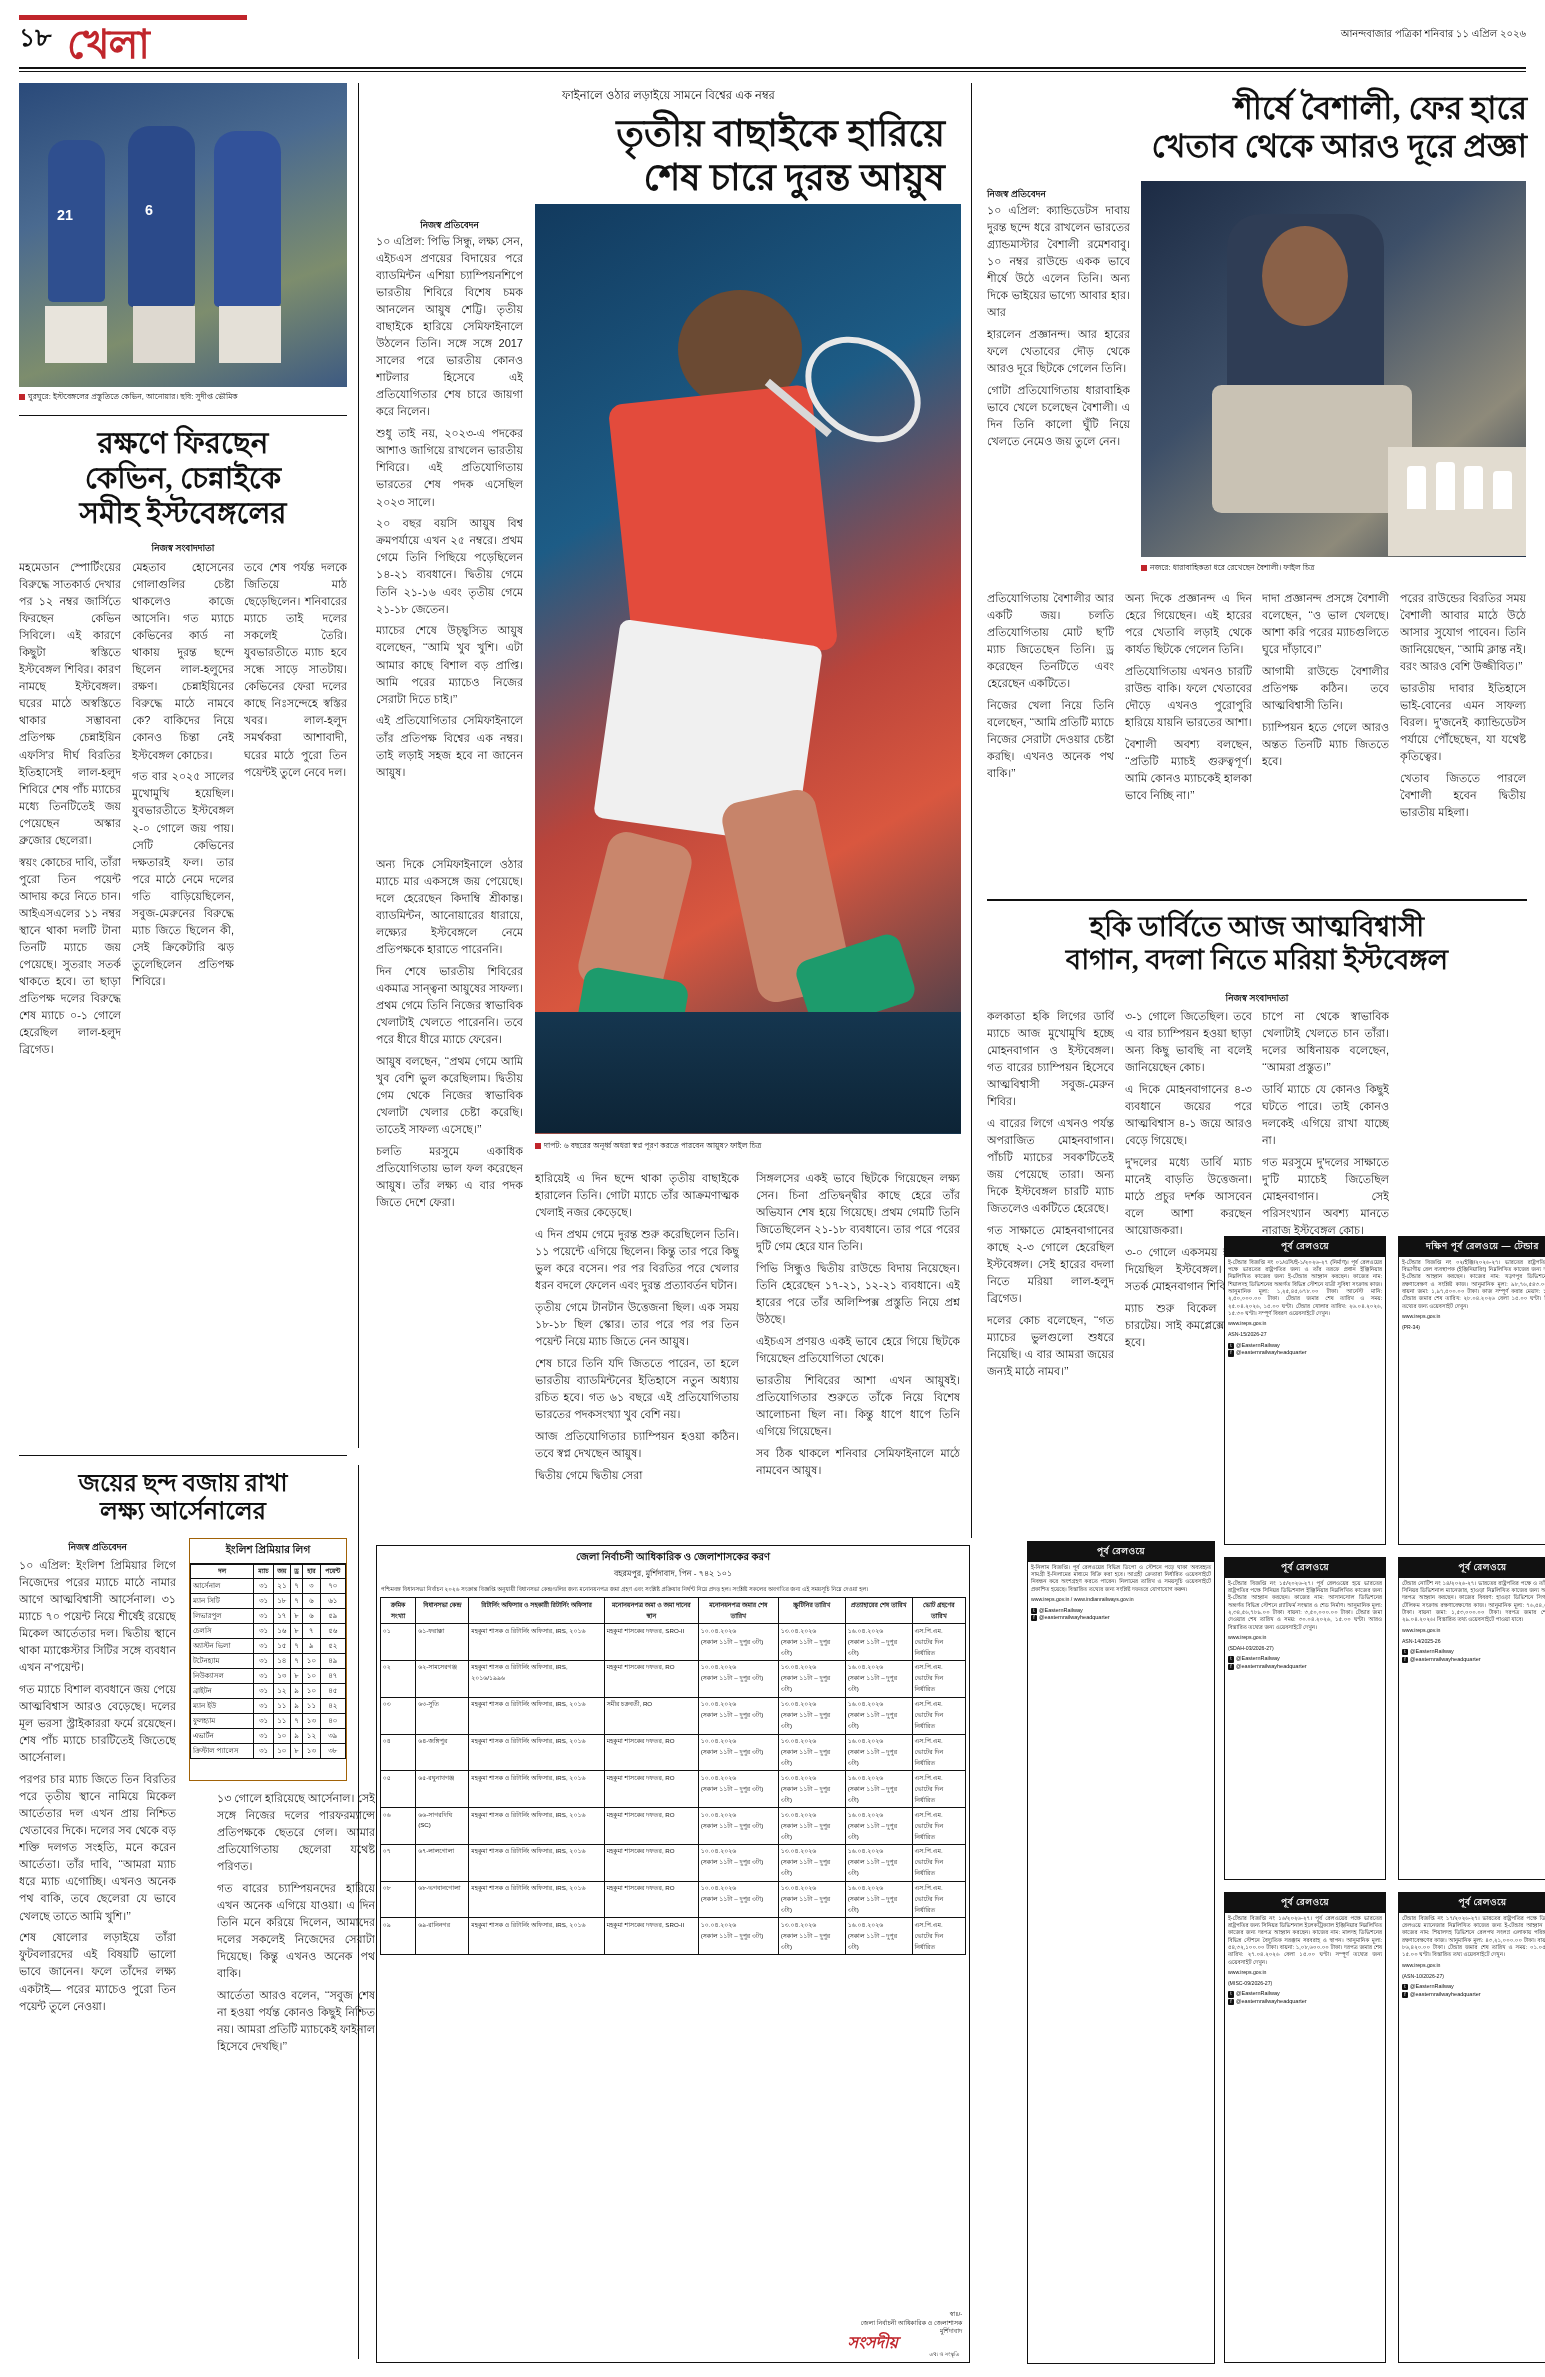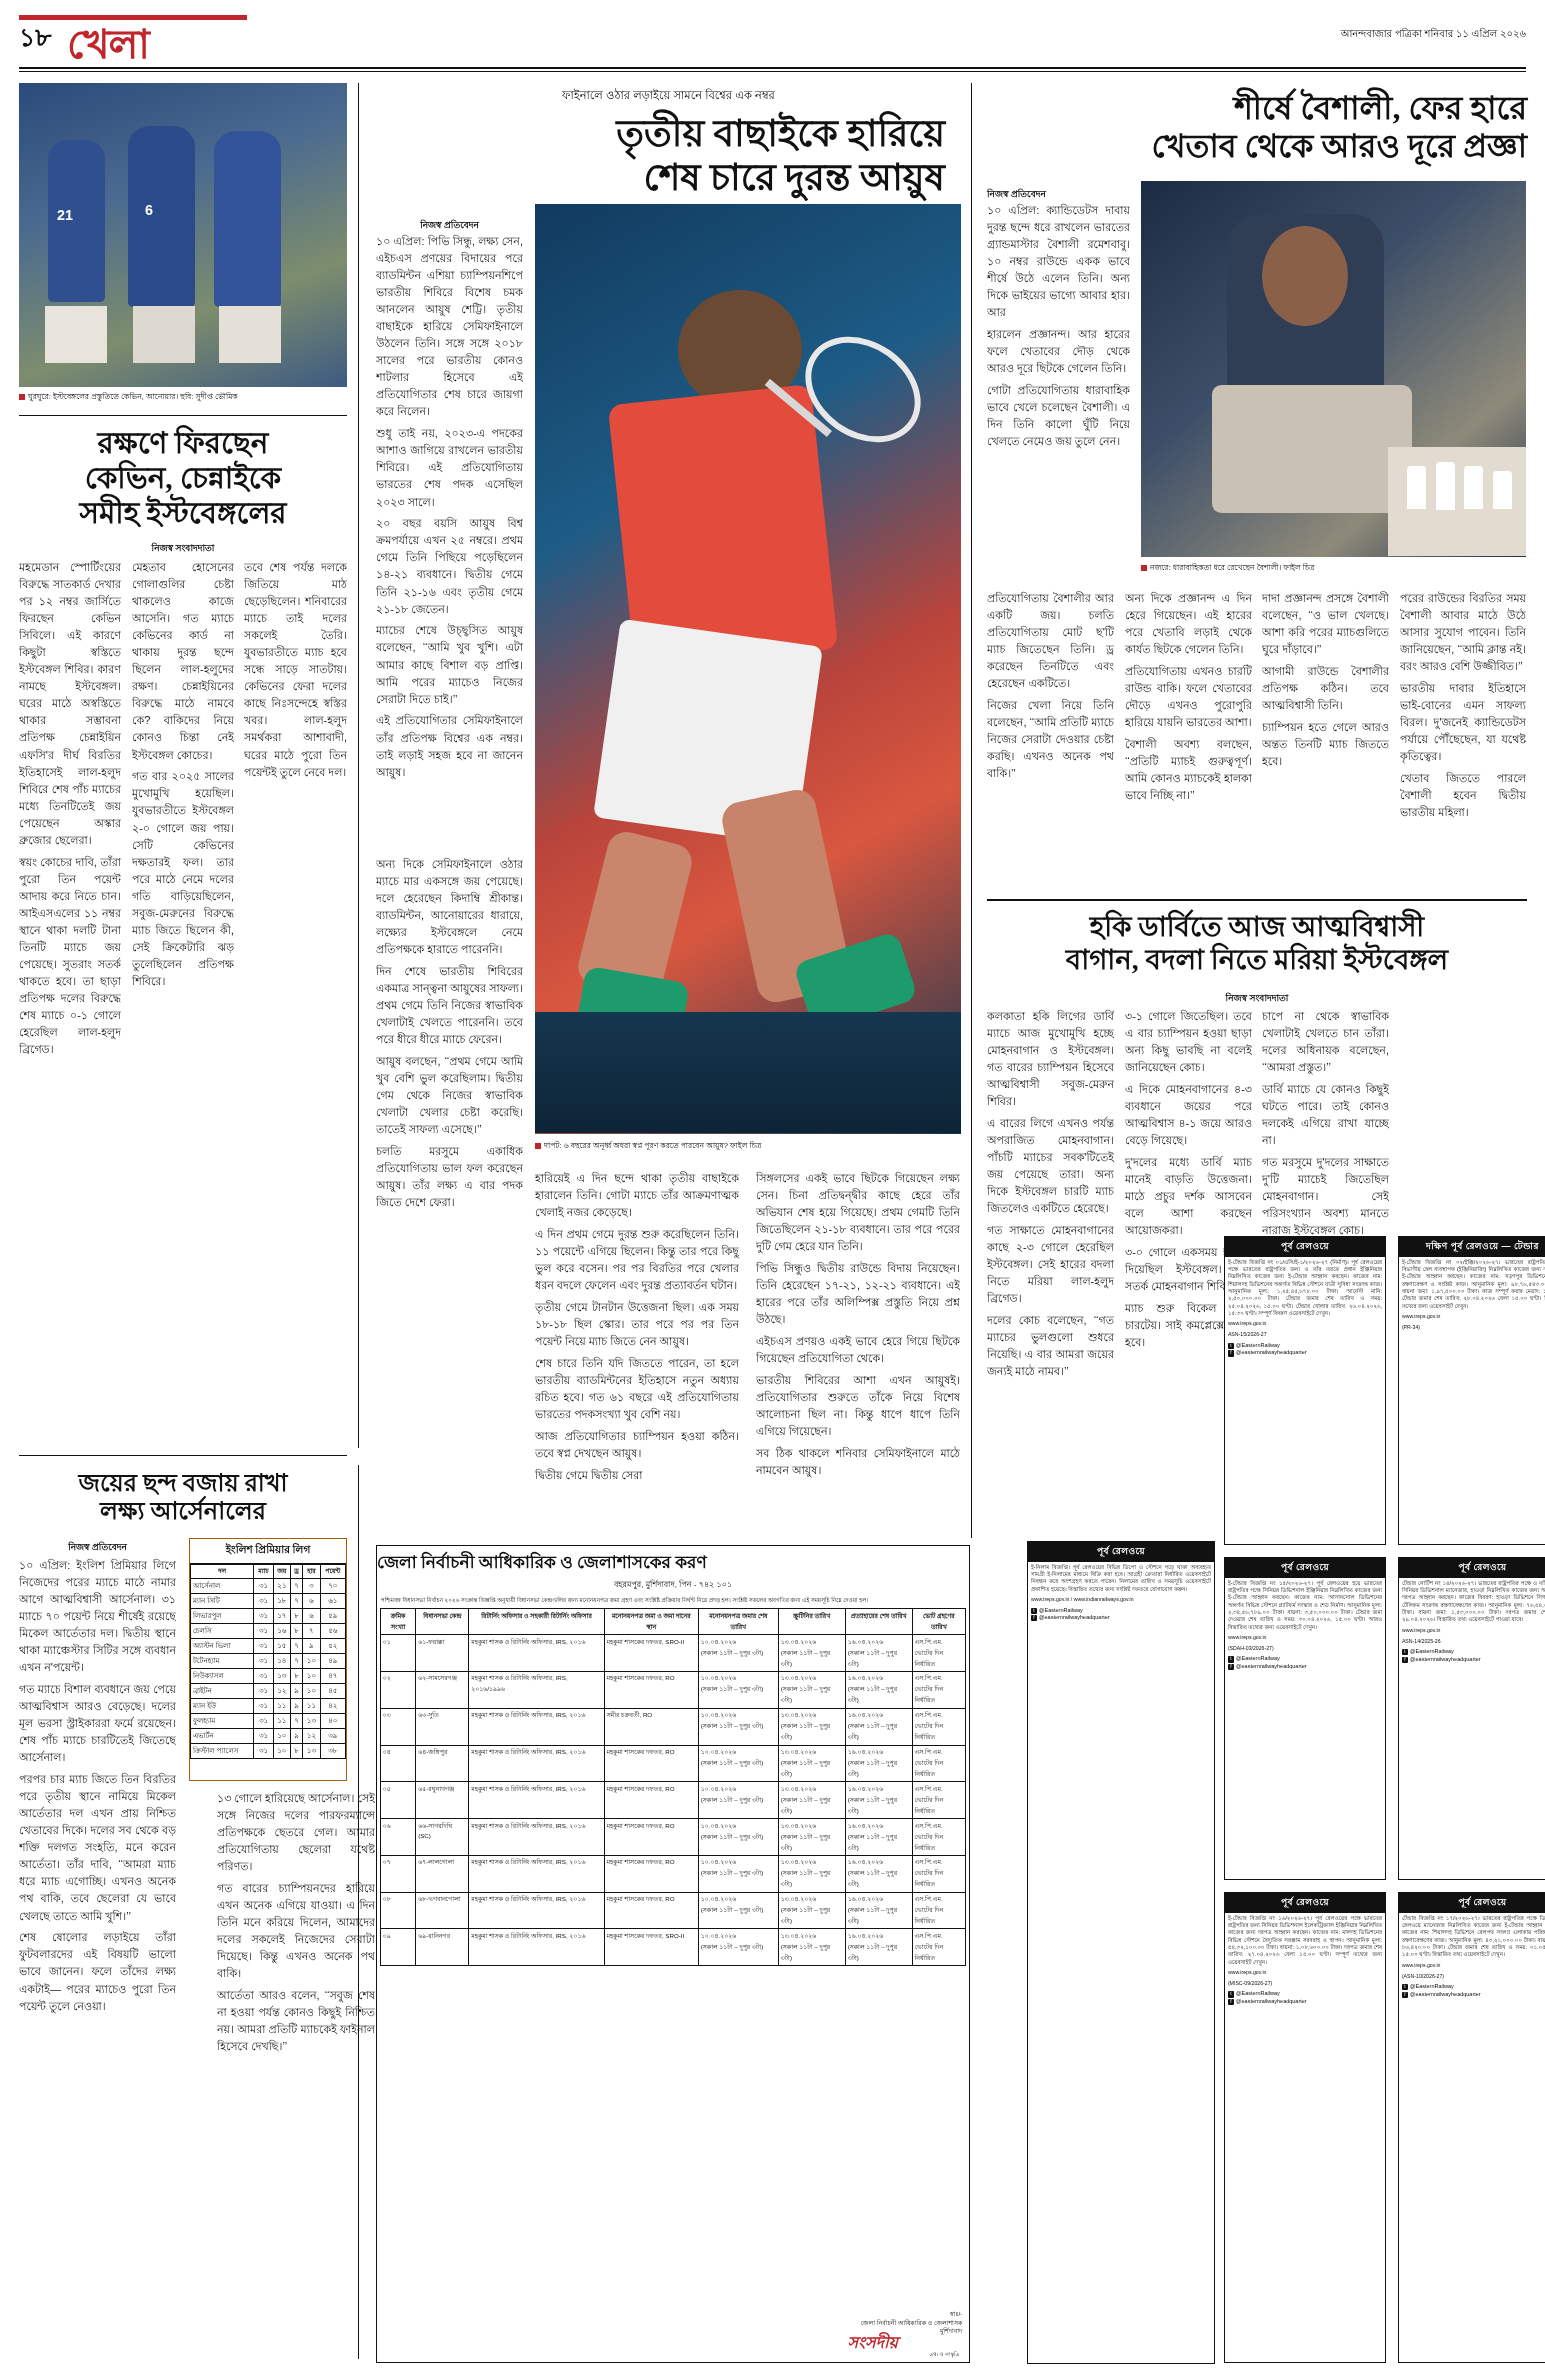--- a/index.html
+++ b/index.html
@@ -85,21 +85,21 @@
   .ad { border:1.4px solid #111; background:#fff; position:relative;margin-left:40px; }
   .ad-head { text-align:center; font-weight:bold; font-size:9px; padding:2.4px 0;
      background:#111; color:#fff; letter-spacing:0.5px;}
   .ad-body { font-size:5.5px; line-height:1.33; padding:1.9px 2.9px; text-align:justify; }
   .ad-foot { font-size:5.2px; padding:1.4px 2.9px 2.4px; line-height:1.35; }
   .ad-soc { font-size:5.5px; padding:1px 2.9px 2.4px; line-height:1.4; }
   .fb-ic, .tw-ic { display:inline-block; width:6.2px; height:6.2px; background:#111; color:#fff;
     font-size:4.8px; text-align:center; line-height:6.2px; margin-right:1.9px; border-radius:1px;}
 
   .notice { border:1.4px solid #111; }
-  .notice-title { text-align:left; font-weight:bold; font-size:17px; padding:2.9px 0 1px;
+  .notice-title { text-align:center; font-weight:bold; font-size:10px; padding:2.9px 0 1px;
     font-family:"Liberation Serif", serif; }
   .notice-sub { text-align:center; font-size:8px; padding:0 0 2.9px; }
   .notice-pre { font-size:5.7px; padding:1.9px 3.8px; }
 
   .sig { font-family:"Liberation Serif", serif; font-size:16px; color:#c0252b; font-weight:bold; font-style:italic;}
 </style>
 </head>
 <body>
 
 <div class="page">
@@ -290,21 +290,21 @@
   <div class="kicker" style="position:absolute;left:376px;top:88px;width:585px;">ফাইনালে ওঠার লড়াইয়ে সামনে বিশ্বের এক নম্বর</div>
 
   <div class="hl" style="position:absolute;left:360px;top:112px;width:585px;font-size:37px;text-align:right;">
     <div>তৃতীয় বাছাইকে হারিয়ে</div>
     <div>শেষ চারে দুরন্ত আয়ুষ</div>
   </div>
 
   <div class="byline" style="position:absolute;left:376px;top:214px;width:147px;">নিজস্ব প্রতিবেদন</div>
 
   <div class="body-col" style="position:absolute;left:376px;top:233px;width:147px;height:889px;overflow:hidden;">
-    <p>১০ এপ্রিল: পিভি সিন্ধু, লক্ষ্য সেন, এইচএস প্রণয়ের বিদায়ের পরে ব্যাডমিন্টন এশিয়া চ্যাম্পিয়নশিপে ভারতীয় শিবিরে বিশেষ চমক আনলেন আয়ুষ শেট্টি। তৃতীয় বাছাইকে হারিয়ে সেমিফাইনালে উঠলেন তিনি। সঙ্গে সঙ্গে ২০১৮ সালের পরে ভারতীয় কোনও শাটলার হিসেবে এই প্রতিযোগিতার শেষ চারে জায়গা করে নিলেন।</p>
+    <p>১০ এপ্রিল: পিভি সিন্ধু, লক্ষ্য সেন, এইচএস প্রণয়ের বিদায়ের পরে ব্যাডমিন্টন এশিয়া চ্যাম্পিয়নশিপে ভারতীয় শিবিরে বিশেষ চমক আনলেন আয়ুষ শেট্টি। তৃতীয় বাছাইকে হারিয়ে সেমিফাইনালে উঠলেন তিনি। সঙ্গে সঙ্গে 2017 সালের পরে ভারতীয় কোনও শাটলার হিসেবে এই প্রতিযোগিতার শেষ চারে জায়গা করে নিলেন।</p>
     <p>শুধু তাই নয়, ২০২৩-এ পদকের আশাও জাগিয়ে রাখলেন ভারতীয় শিবিরে। এই প্রতিযোগিতায় ভারতের শেষ পদক এসেছিল ২০২৩ সালে।</p>
     <p>২০ বছর বয়সি আয়ুষ বিশ্ব ক্রমপর্যায়ে এখন ২৫ নম্বরে। প্রথম গেমে তিনি পিছিয়ে পড়েছিলেন ১৪-২১ ব্যবধানে। দ্বিতীয় গেমে তিনি ২১-১৬ এবং তৃতীয় গেমে ২১-১৮ জেতেন।</p>
     <p>ম্যাচের শেষে উচ্ছ্বসিত আয়ুষ বলেছেন, ‘‘আমি খুব খুশি। এটা আমার কাছে বিশাল বড় প্রাপ্তি। আমি পরের ম্যাচেও নিজের সেরাটা দিতে চাই।’’</p>
     <p>এই প্রতিযোগিতার সেমিফাইনালে তাঁর প্রতিপক্ষ বিশ্বের এক নম্বর। তাই লড়াই সহজ হবে না জানেন আয়ুষ।</p>
   </div>
 
   <div class="photo badminton" style="position:absolute;left:535px;top:204px;width:426px;height:930px;">
     <div style="position:absolute;left:143px;top:86px;width:124px;height:119px;background:#6b4a33;border-radius:50%;"></div>
     <div style="position:absolute;left:86px;top:190px;width:204px;height:266px;background:#e34b3c;border-radius:14.3px;transform:rotate(-6deg);"></div>
     <div style="position:absolute;left:266px;top:138px;width:124px;height:95px;border:6.7px solid #e8e8e8;border-radius:50%;transform:rotate(35deg);"></div>

